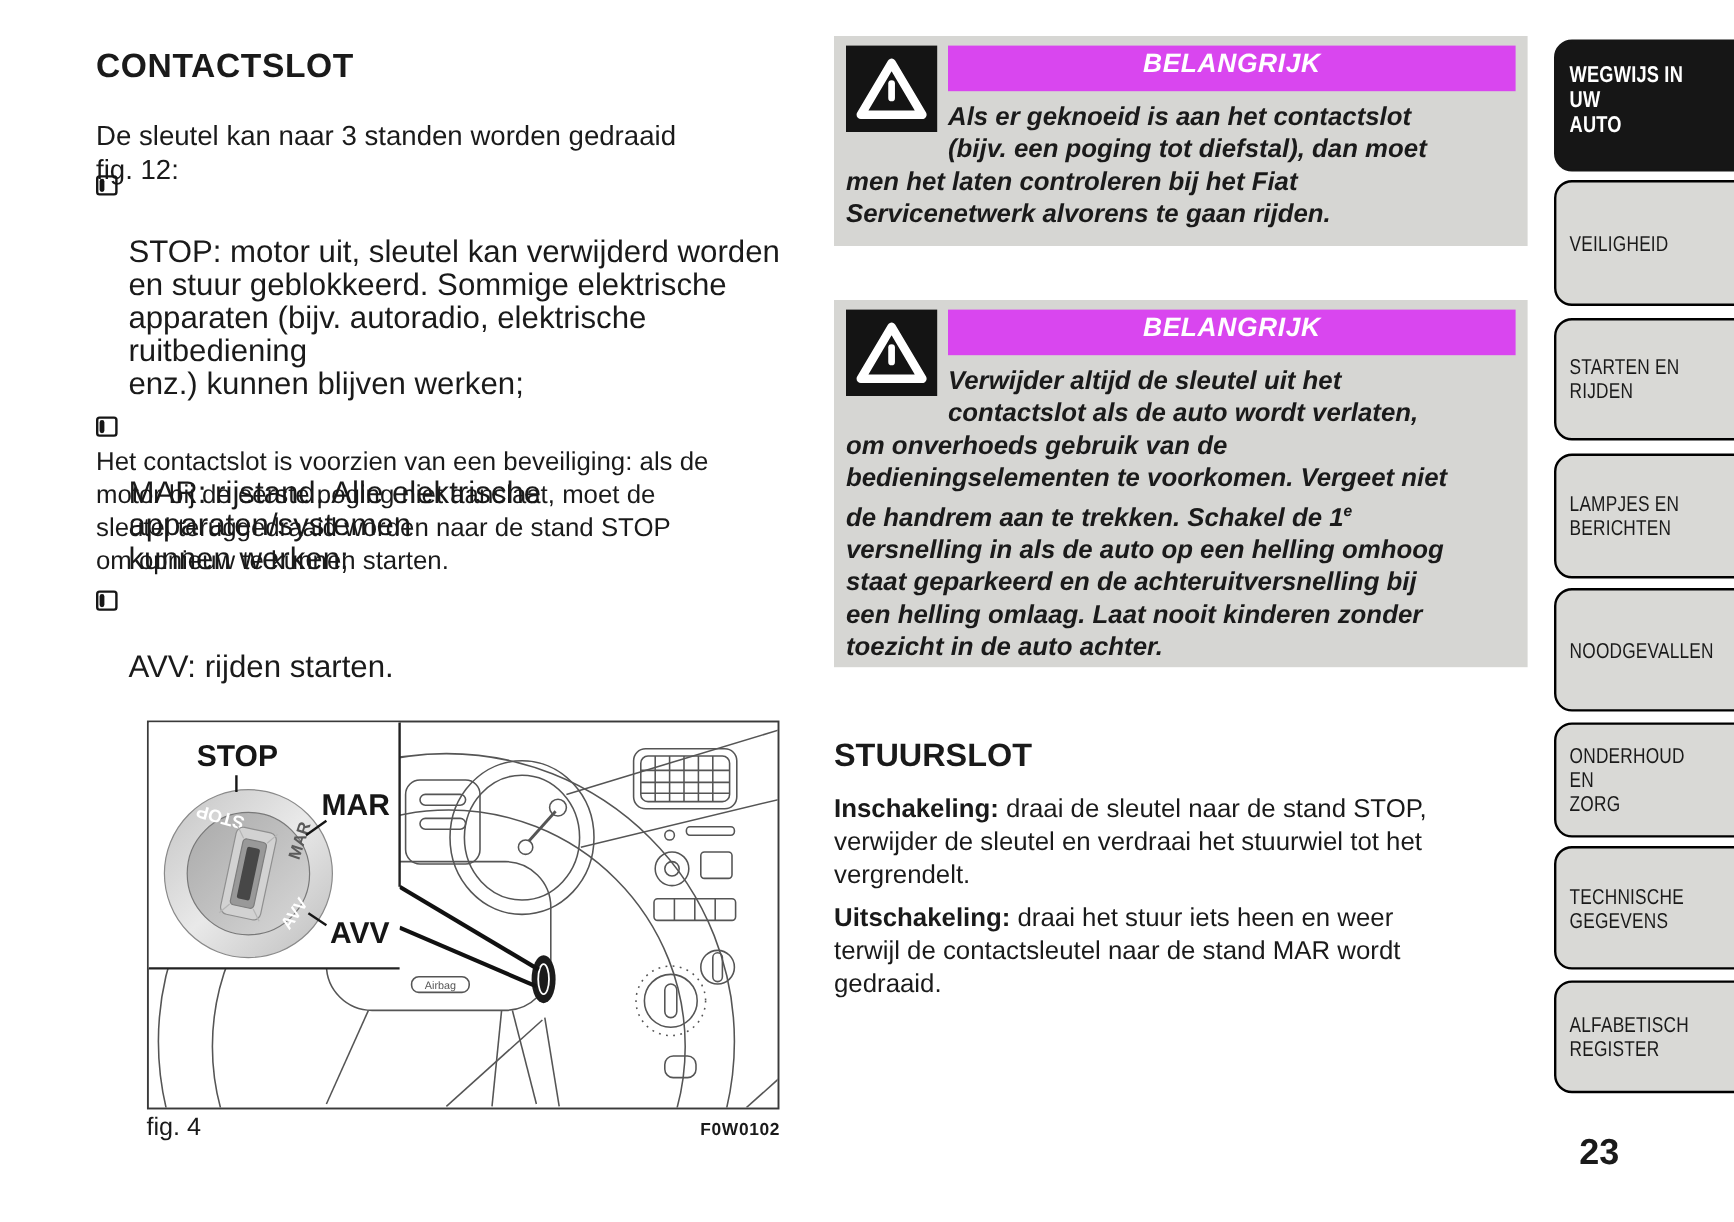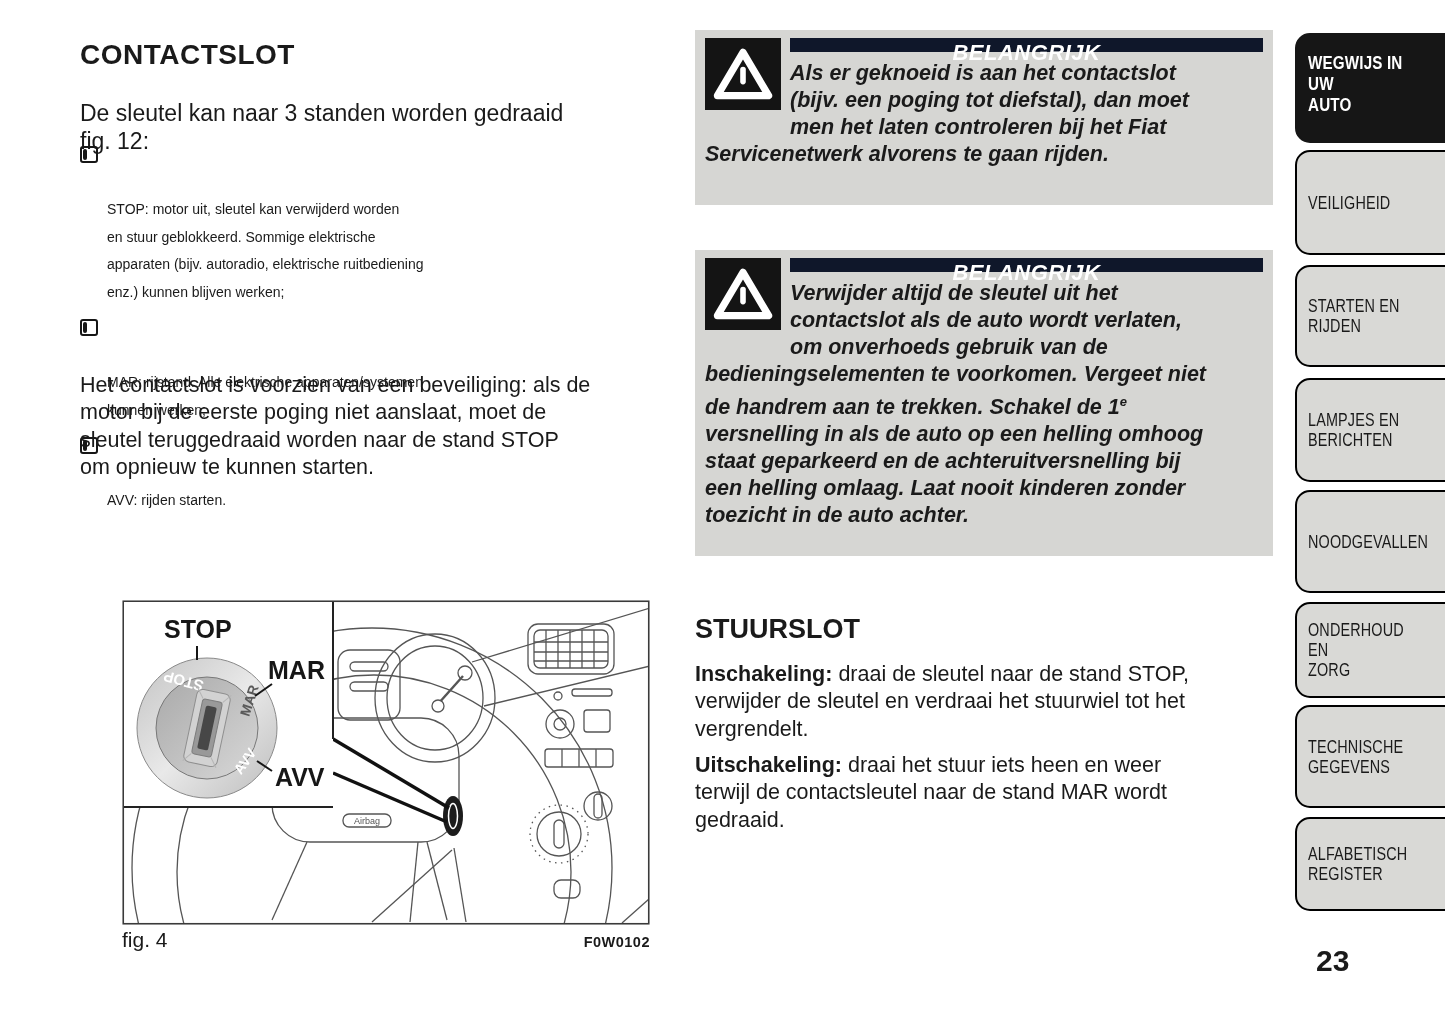--- a/index.html
+++ b/index.html
@@ -7,39 +7,39 @@
     width:1445px;height:1018px;position:relative;overflow:hidden;
     background:#ffffff;color:#1a1a1a;
     font-family:"Liberation Sans", sans-serif;
   }
   .abs{position:absolute;}
   
   .doc-title{left:80px;top:20px;font-size:28px;font-weight:800;letter-spacing:.5px;}
   .intro{left:80px;top:77px;width:600px;font-size:23px;line-height:27.5px;white-space:pre-line;}
   .key-list{left:80px;top:141px;width:600px;}
   .list-item{position:relative;padding-left:27px;margin-bottom:8px;
-    font-size:14px;line-height:27.5px;white-space:pre-line;}
+    font-size:26px;line-height:27.5px;white-space:pre-line;}
   .bullet-box{position:absolute;left:0;top:5px;width:14px;height:13px;
     border:2px solid #161616;border-radius:3px;}
   .bullet-box i{position:absolute;left:1px;top:1px;bottom:1px;width:3.5px;
     background:#161616;border-radius:2px;}
   .body-para{left:80px;top:350px;width:600px;font-size:21.5px;line-height:27.5px;white-space:pre-line;}
   
   .figure-wrap{left:122px;top:600px;width:528px;height:325px;}
   .fig-caption-row{left:122px;top:928px;width:528px;display:flex;
     justify-content:space-between;align-items:baseline;}
   .fig-caption{font-size:21px;}
   .fig-code{font-size:14.5px;font-weight:700;letter-spacing:.5px;text-align:center;}
   
   .warning-box{left:695px;width:578px;background:#d6d6d3;padding:8px 10px;box-sizing:border-box;}
   .warn1{top:30px;height:175px;}
   .warn2{top:250px;height:306px;}
   .warn-icon{float:left;width:76px;height:72px;background:#141414;
     margin:0 9px 6px 0;display:flex;align-items:center;justify-content:center;}
-  .warn-header{height:14px;margin-left:85px;margin-bottom:8px;background:#0f172a;
+  .warn-header{height:38px;margin-left:85px;margin-bottom:8px;background:#d946ef;
     color:#ffffff;font-weight:700;font-style:italic;font-size:22px;line-height:30px;
     text-align:center;letter-spacing:.5px;}
   .warn-text{margin:0;padding-right:8px;font-size:21.5px;line-height:27px;
     font-weight:700;font-style:italic;white-space:pre-line;}
   .warn-text sup{font-size:13px;}
   
   .sub-title{left:695px;top:592px;font-size:27px;font-weight:800;}
   .stuur-p{width:585px;font-size:21.5px;line-height:27.5px;white-space:pre-line;}
   .stuur-p b{font-weight:700;}
   .p1{left:695px;top:639px;}

